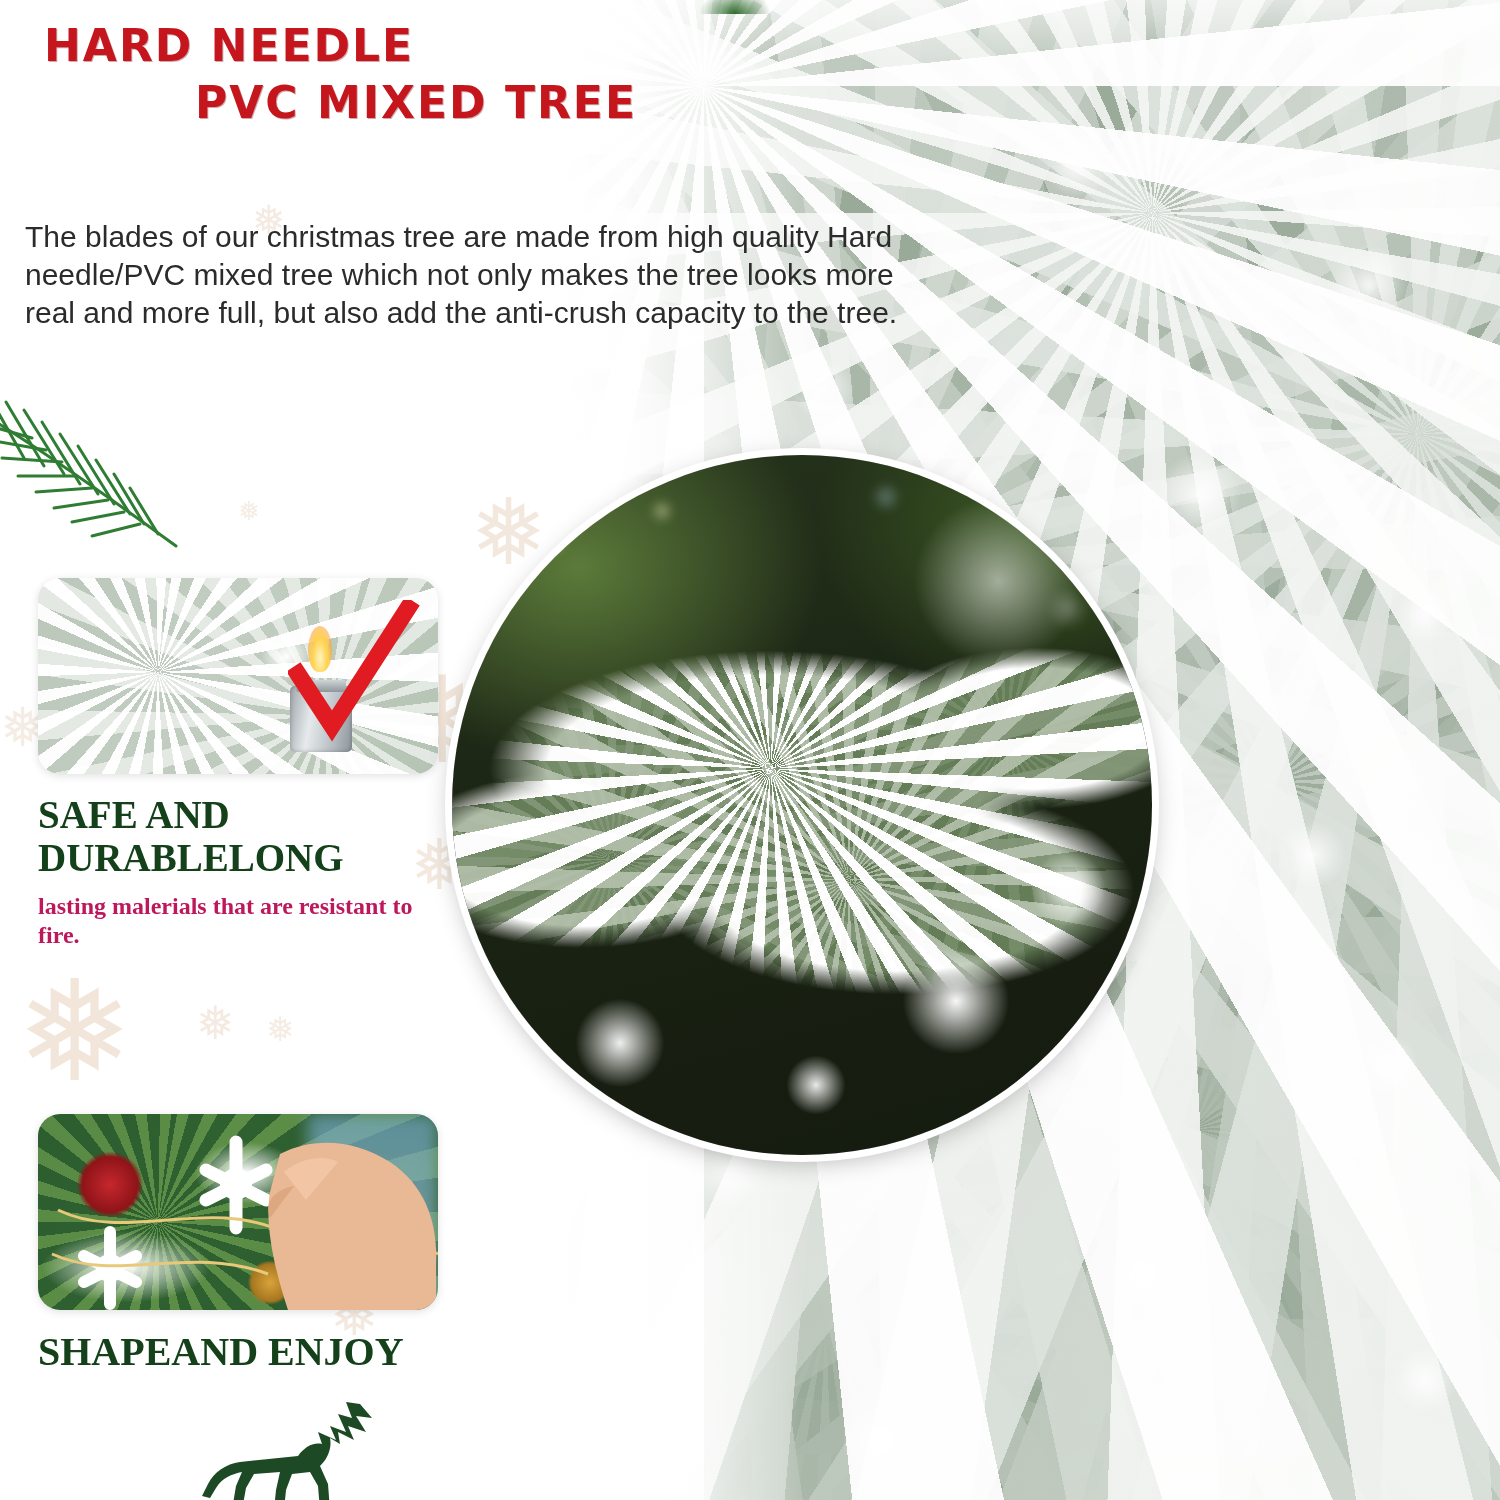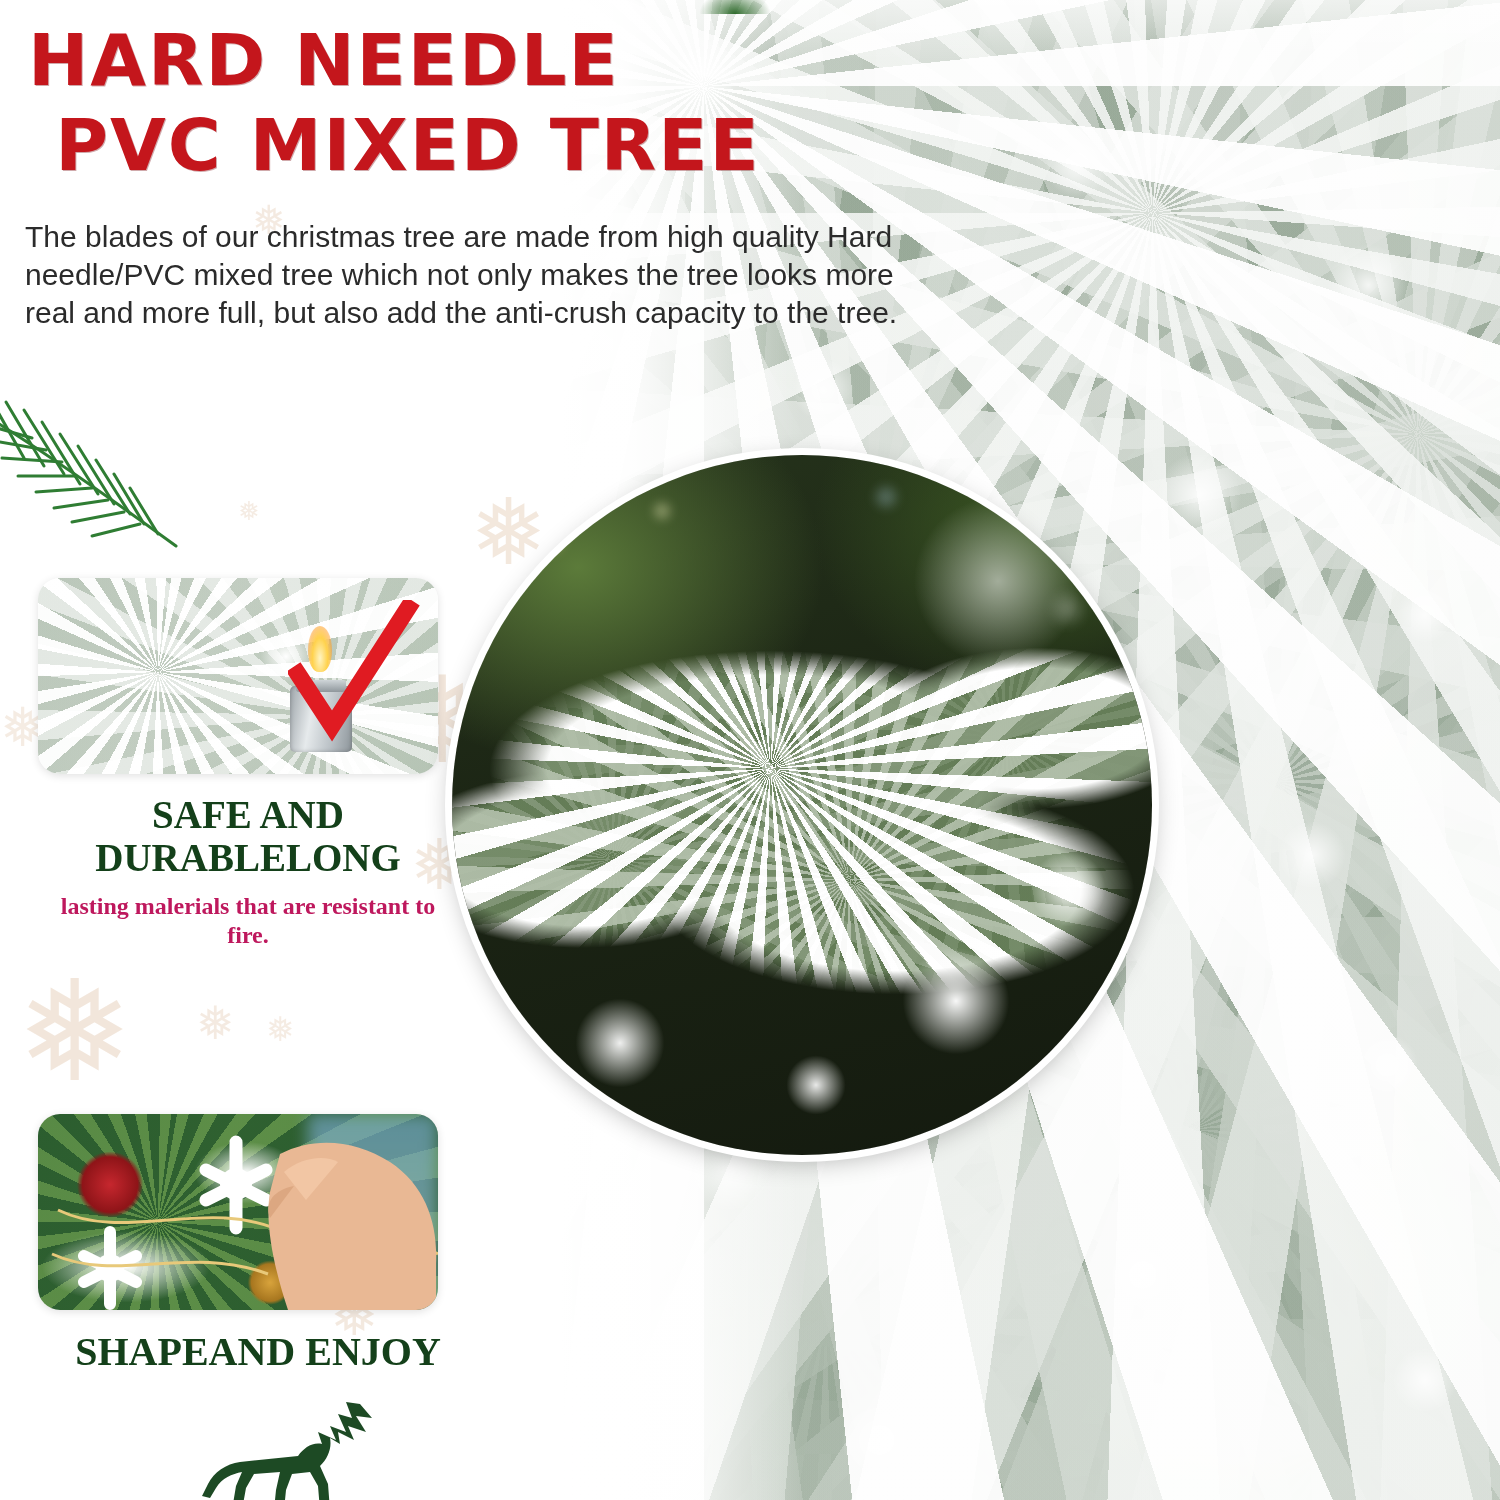--- a/index.html
+++ b/index.html
@@ -98,44 +98,45 @@
   
   .headline {
     position: absolute;
     left: 28px; top: 24px;
     width: 760px;
     z-index: 6;
   }
   .headline .line {
     font-family: "DejaVu Sans", sans-serif;
     font-weight: bold;
-    font-size: 72px;
+    font-size: 44px;
     letter-spacing: 2px;
     color: #c4161c;
     text-transform: uppercase;
     line-height: 1.02;
     text-shadow: 1px 1px 0 rgba(120,10,14,.35);
+    margin-left: 16px;
   }
   .headline .line.l2 { margin-top: 12px; text-align: center; }
 
   .intro {
     position: absolute;
     left: 25px; top: 218px;
     width: 915px;
     font-size: 30px;
     line-height: 1.27;
     color: #2b2b2b;
     z-index: 6;
   }
 
   
   .sprig { position: absolute; left: -20px; top: 388px; width: 240px; height: 170px; z-index: 5; }
 
   
-  .feature { position: absolute; z-index: 6; text-align: center; }
+  .feature { position: absolute; z-index: 6; }
   .feature-1 { left: 38px; top: 578px; width: 420px; }
   .feature-2 { left: 38px; top: 1114px; width: 440px; }
 
   .thumb {
     position: relative;
     width: 400px; height: 196px;
     border-radius: 22px;
     overflow: hidden;
     box-shadow: 0 2px 8px rgba(0,0,0,.12);
   }

